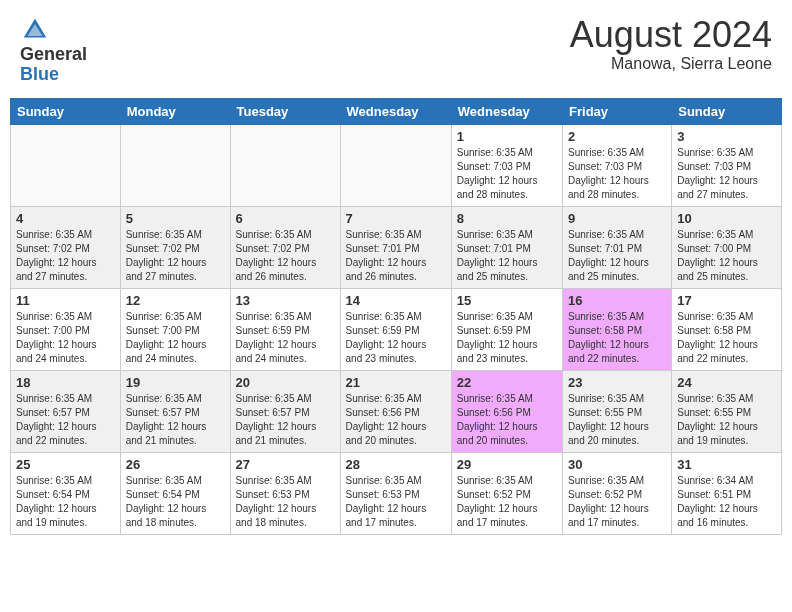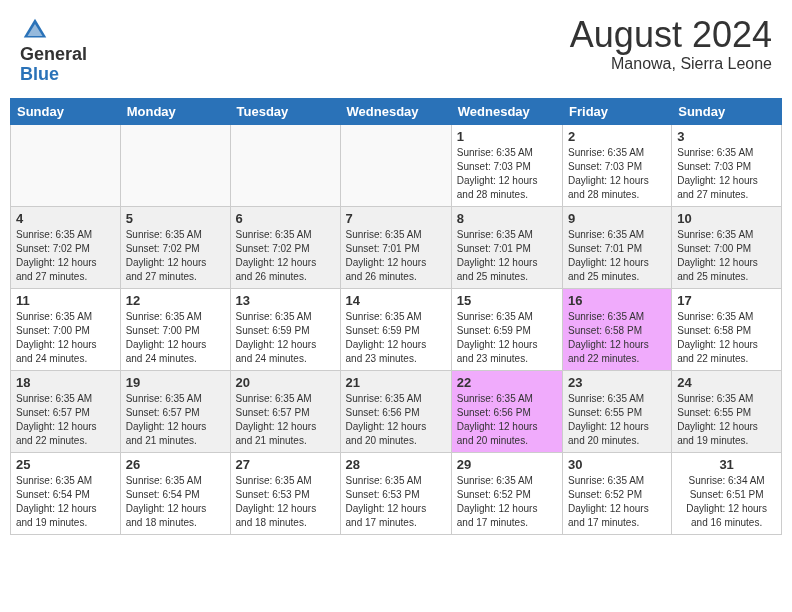--- a/index.html
+++ b/index.html
@@ -348,21 +348,21 @@
 Daylight: 12 hours
 and 17 minutes.</div>
         </td>
         <td style="background: rgb(255, 255, 255);">
           <span class="day-num">30</span>
           <div class="day-info" style="white-space: pre-line;">Sunrise: 6:35 AM
 Sunset: 6:52 PM
 Daylight: 12 hours
 and 17 minutes.</div>
         </td>
-        <td style="background: rgb(255, 255, 255); text-align: center;">
+        <td style="background: rgb(255, 255, 255);">
           <span class="day-num">31</span>
           <div class="day-info" style="white-space: pre-line;">Sunrise: 6:34 AM
 Sunset: 6:51 PM
 Daylight: 12 hours
 and 16 minutes.</div>
         </td>
       </tr>
     </tbody>
 </table>
 

